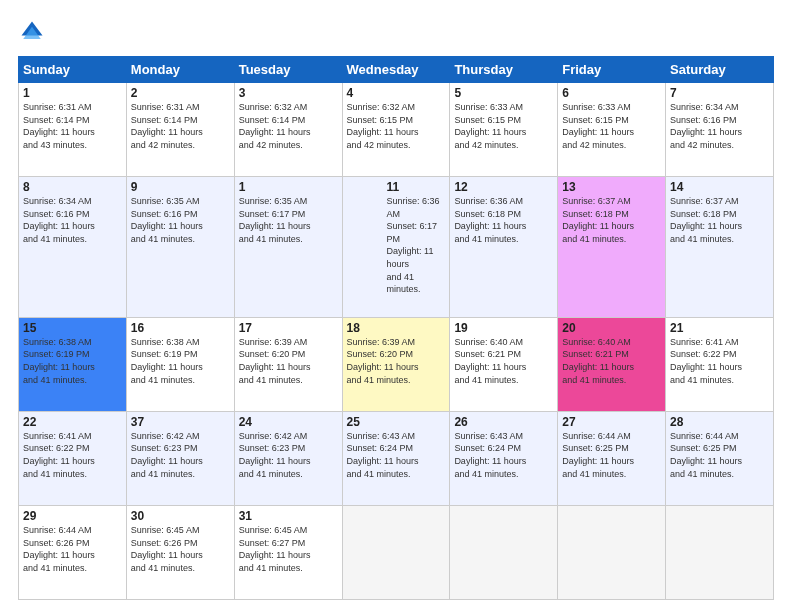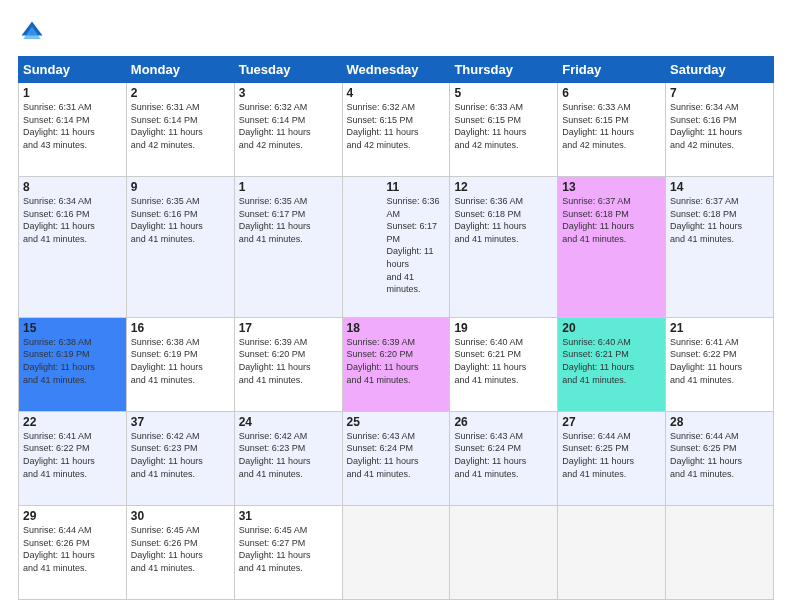--- a/index.html
+++ b/index.html
@@ -252,35 +252,35 @@
 Daylight: 11 hours
 and 41 minutes.</div>
           </td>
           <td style="background: rgb(255, 255, 255);">
             <span class="day-num">17</span>
             <div class="day-info" style="white-space: pre-line;">Sunrise: 6:39 AM
 Sunset: 6:20 PM
 Daylight: 11 hours
 and 41 minutes.</div>
           </td>
-          <td style="background: #f0abfc; margin-left: 32px;">
+          <td style="background: #fef9c3; margin-left: 32px;">
             <span class="day-num">18</span>
             <div class="day-info" style="white-space: pre-line;">Sunrise: 6:39 AM
 Sunset: 6:20 PM
 Daylight: 11 hours
 and 41 minutes.</div>
           </td>
           <td style="background: rgb(255, 255, 255);">
             <span class="day-num">19</span>
             <div class="day-info" style="white-space: pre-line;">Sunrise: 6:40 AM
 Sunset: 6:21 PM
 Daylight: 11 hours
 and 41 minutes.</div>
           </td>
-          <td style="background: #5eead4;">
+          <td style="background: #ec4899;">
             <span class="day-num">20</span>
             <div class="day-info" style="white-space: pre-line;">Sunrise: 6:40 AM
 Sunset: 6:21 PM
 Daylight: 11 hours
 and 41 minutes.</div>
           </td>
           <td style="background: rgb(255, 255, 255);">
             <span class="day-num">21</span>
             <div class="day-info" style="white-space: pre-line;">Sunrise: 6:41 AM
 Sunset: 6:22 PM

